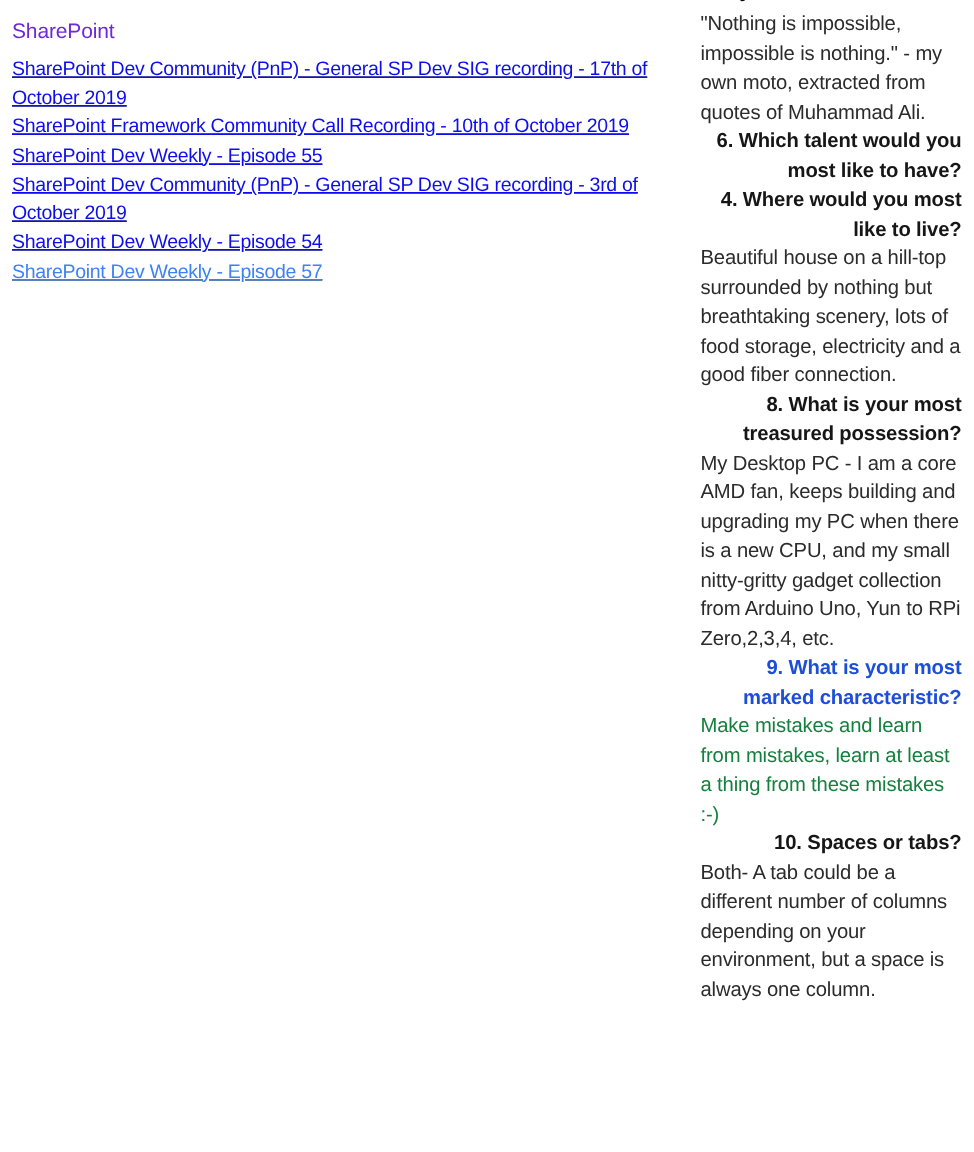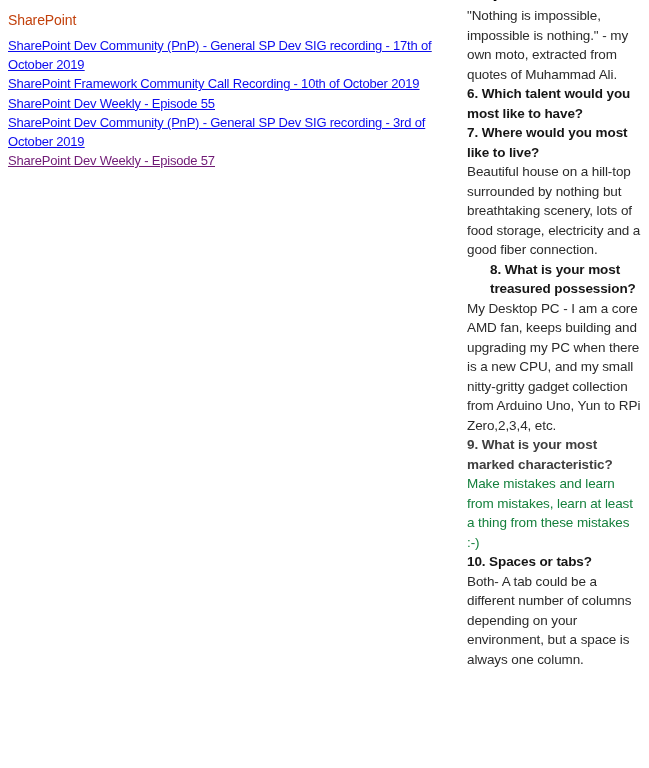--- a/index.html
+++ b/index.html
@@ -67,45 +67,47 @@
     font-size: 13.5px;
   }
   .qa-q, .qa-a {
     margin: 0;
     font-size: 13.5px;
     line-height: 19.5px;
     letter-spacing: -0.1px;
   }
   .qa-q {
     font-weight: 700;
+    text-align: right;
   }
 </style>
 </head>
 <body style="background: rgb(255, 255, 255);">
 
 <div class="left-col">
-  <h2 class="section-heading" style="color: #c2410c;">SharePoint</h2>
+  <h2 class="section-heading" style="color: #6d28d9;">SharePoint</h2>
   <ul class="link-list">
       <li><a href="#" style="color: rgb(13, 13, 238);">SharePoint Dev Community (PnP) - General SP Dev SIG recording - 17th of October 2019</a></li>
       <li><a href="#" style="color: rgb(13, 13, 238);">SharePoint Framework Community Call Recording - 10th of October 2019</a></li>
       <li><a href="#" style="color: rgb(13, 13, 238);">SharePoint Dev Weekly - Episode 55</a></li>
       <li><a href="#" style="color: rgb(13, 13, 238);">SharePoint Dev Community (PnP) - General SP Dev SIG recording - 3rd of October 2019</a></li>
-      <li><a href="#" style="color: #701a75; margin-top: 24px;">SharePoint Dev Weekly - Episode 57</a></li>
+      <li><a href="#" style="color: rgb(13, 13, 238);">SharePoint Dev Weekly - Episode 54</a></li>
+      <li><a href="#" style="color: #3b82f6; margin-top: 24px;">SharePoint Dev Weekly - Episode 57</a></li>
     </ul>
 </div>
 
 <div class="right-col">
   <div class="clipped-fragment">
     <span>y</span>
   </div>
   <div>
       <p class="qa-a" style="color: rgb(43, 43, 43);">"Nothing is impossible, impossible is nothing." - my own moto, extracted from quotes of Muhammad Ali.</p>
       <p class="qa-q" style="color: rgb(22, 22, 22);">6. Which talent would you most like to have?</p>
-      <p class="qa-q" style="color: rgb(22, 22, 22);">7. Where would you most like to live?</p>
+      <p class="qa-q" style="color: rgb(22, 22, 22);">4. Where would you most like to live?</p>
       <p class="qa-a" style="color: rgb(43, 43, 43);">Beautiful house on a hill-top surrounded by nothing but breathtaking scenery, lots of food storage, electricity and a good fiber connection.</p>
       <p class="qa-q" style="color: rgb(22, 22, 22); margin-left: 23px;">8. What is your most treasured possession?</p>
       <p class="qa-a" style="color: rgb(43, 43, 43);">My Desktop PC - I am a core AMD fan, keeps building and upgrading my PC when there is a new CPU, and my small nitty-gritty gadget collection from Arduino Uno, Yun to RPi Zero,2,3,4, etc.</p>
-      <p class="qa-q" style="color: #404040;">9. What is your most marked characteristic?</p>
+      <p class="qa-q" style="color: #1d4ed8;">9. What is your most marked characteristic?</p>
       <p class="qa-a" style="color: #15803d;">Make mistakes and learn from mistakes, learn at least a thing from these mistakes :-)</p>
       <p class="qa-q" style="color: rgb(22, 22, 22);">10. Spaces or tabs?</p>
       <p class="qa-a" style="color: rgb(43, 43, 43);">Both- A tab could be a different number of columns depending on your environment, but a space is always one column.</p>
     </div>
 </div>
 
 </body></html>

